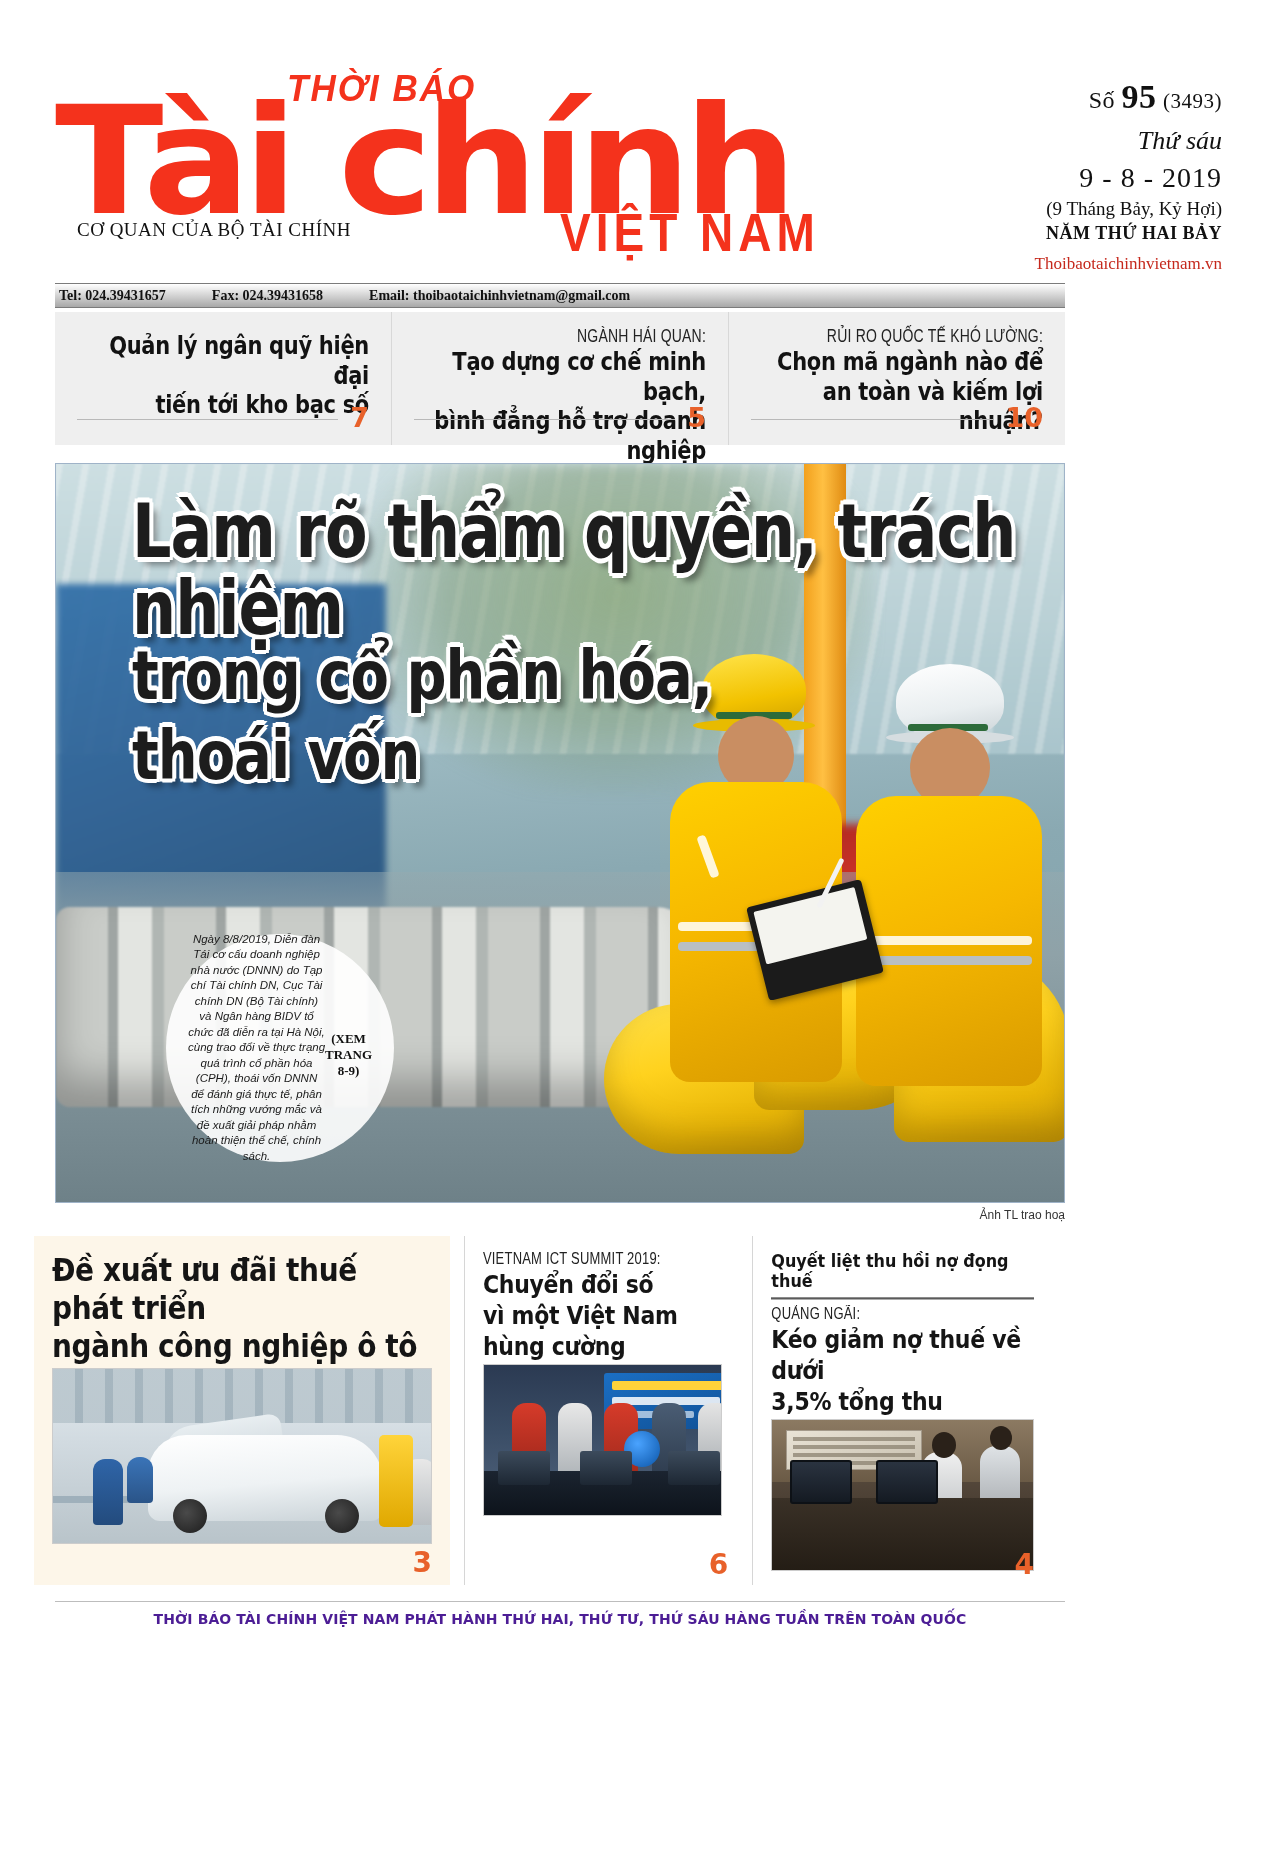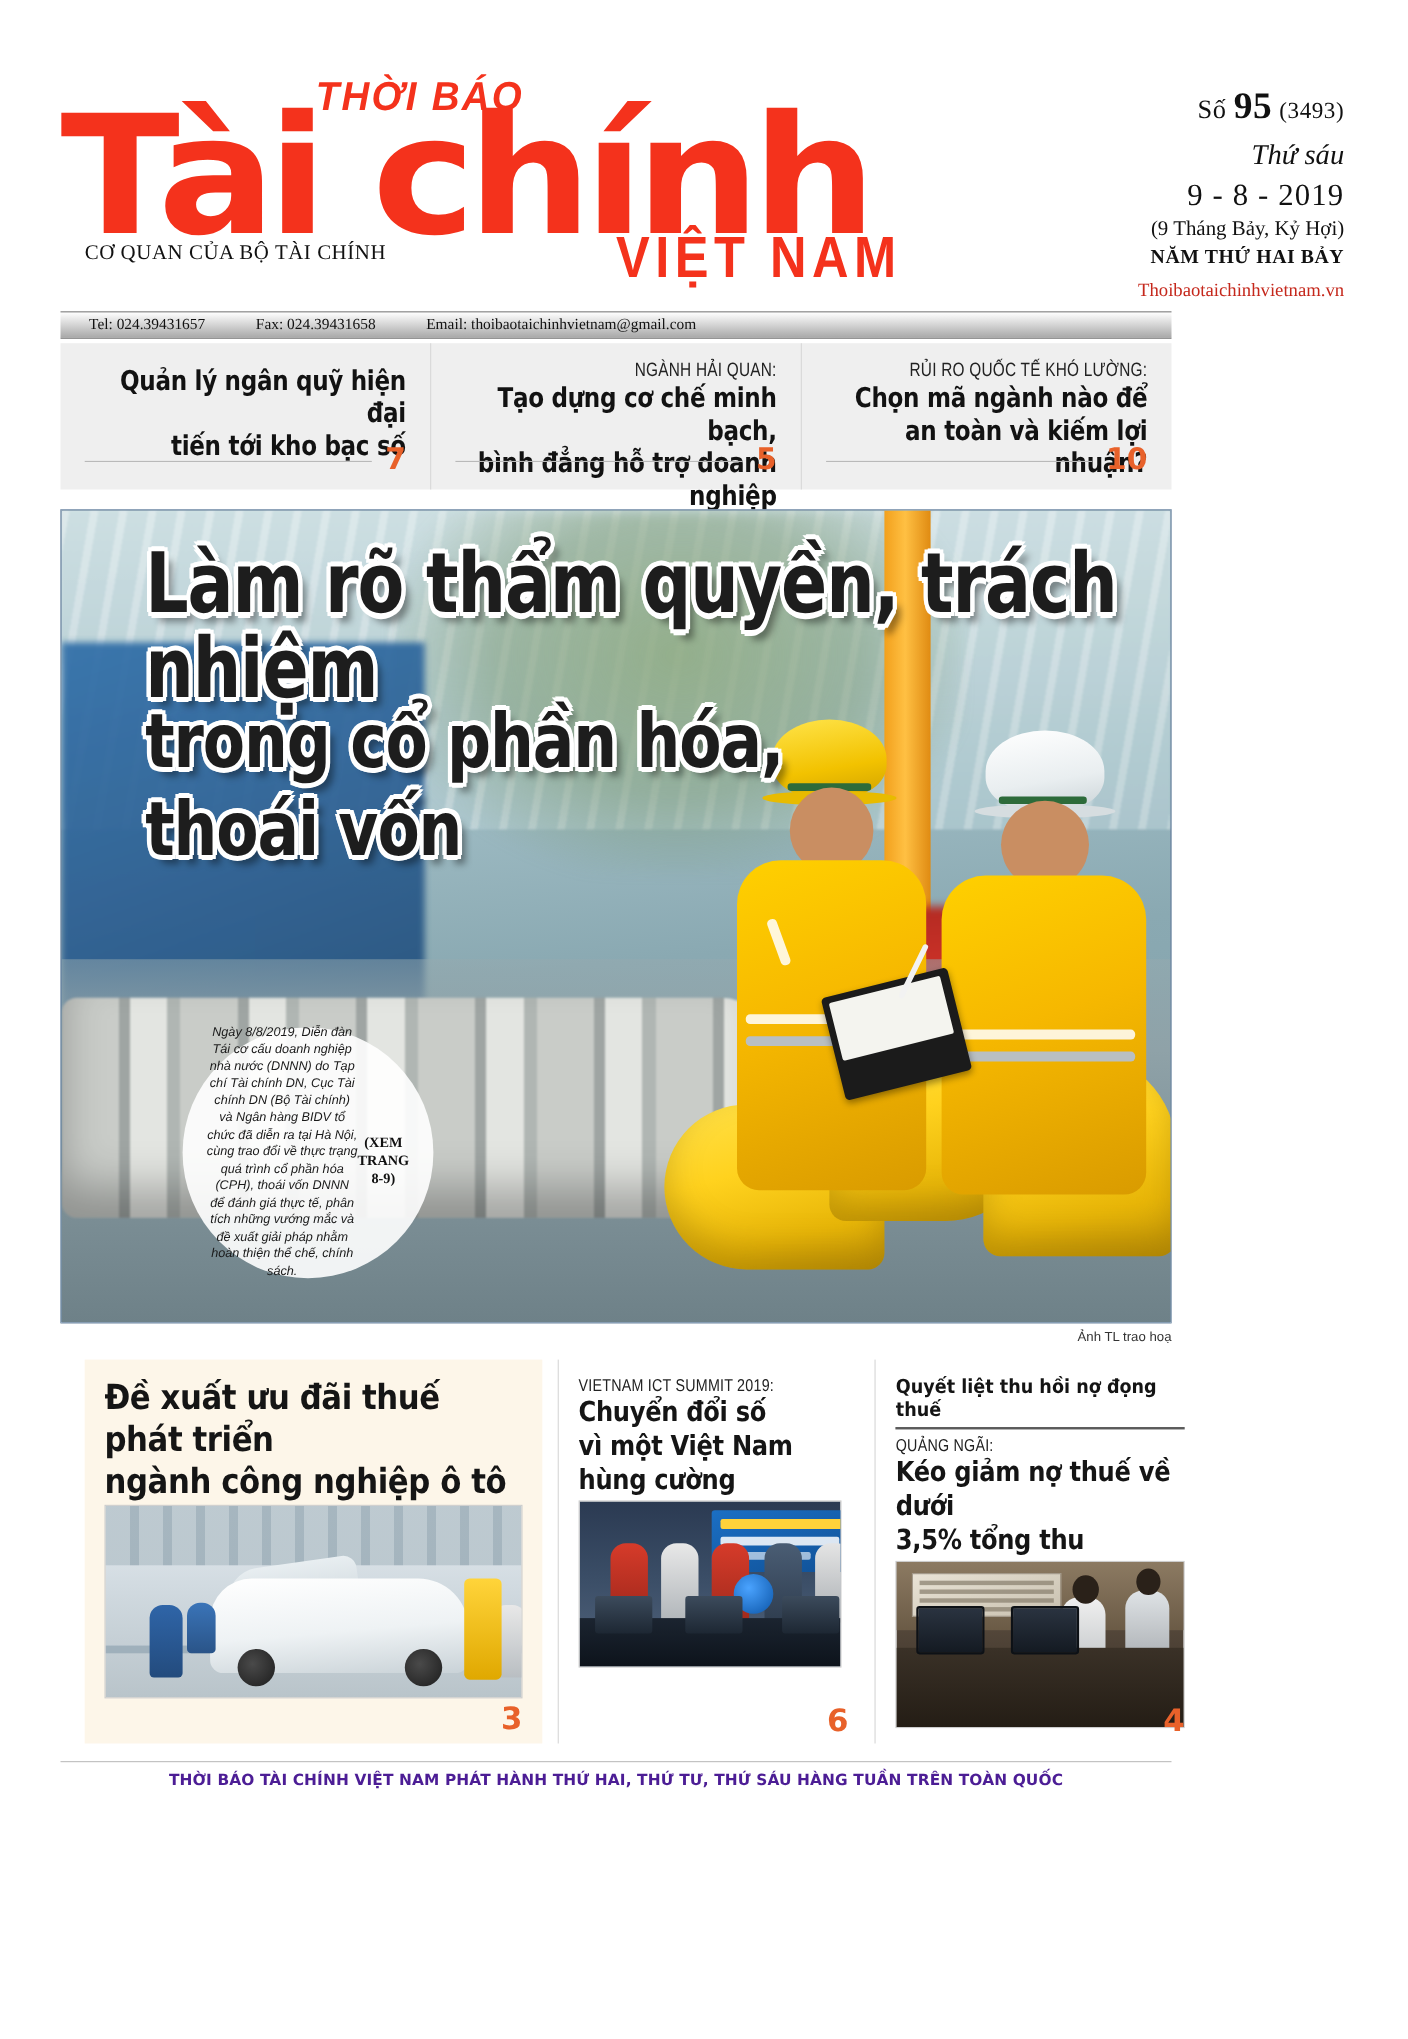--- a/index.html
+++ b/index.html
@@ -127,25 +127,25 @@
     position: absolute;
     left: 55px;
     top: 283px;
     width: 1010px;
     height: 25px;
     background: linear-gradient(to bottom, #ffffff 0%, #cfcfcf 55%, #a8a8a8 100%);
     border-top: 1px solid #7b7b7b;
     border-bottom: 1px solid #7b7b7b;
     display: flex;
     align-items: center;
-    padding-left: 26px;
+    padding-left: 4px;
     gap: 46px;
     font-family: "Liberation Serif", serif;
     font-size: 14px;
-    font-weight: normal;
+    font-weight: bold;
     color: #111;
   }
 
   
   .teaser-bar {
     position: relative;
     margin: 22px 55px 0 55px;
     width: 1010px;
     height: 133px;
     background: #efefef;
@@ -391,21 +391,21 @@
   .photo-credit {
     text-align: right;
     font-family: "Liberation Sans", sans-serif;
     font-size: 12px;
     color: #333;
     margin-top: 5px;
   }
 
   
   .bottom {
-    margin: 14px 55px 0 77px;
+    margin: 14px 55px 0 34px;
     width: 1010px;
     display: flex;
     gap: 14px;
   }
   .col { position: relative; }
   .col-a {
     width: 428px;
     background: #fdf6e9;
     padding: 16px 18px 14px 18px;
   }

